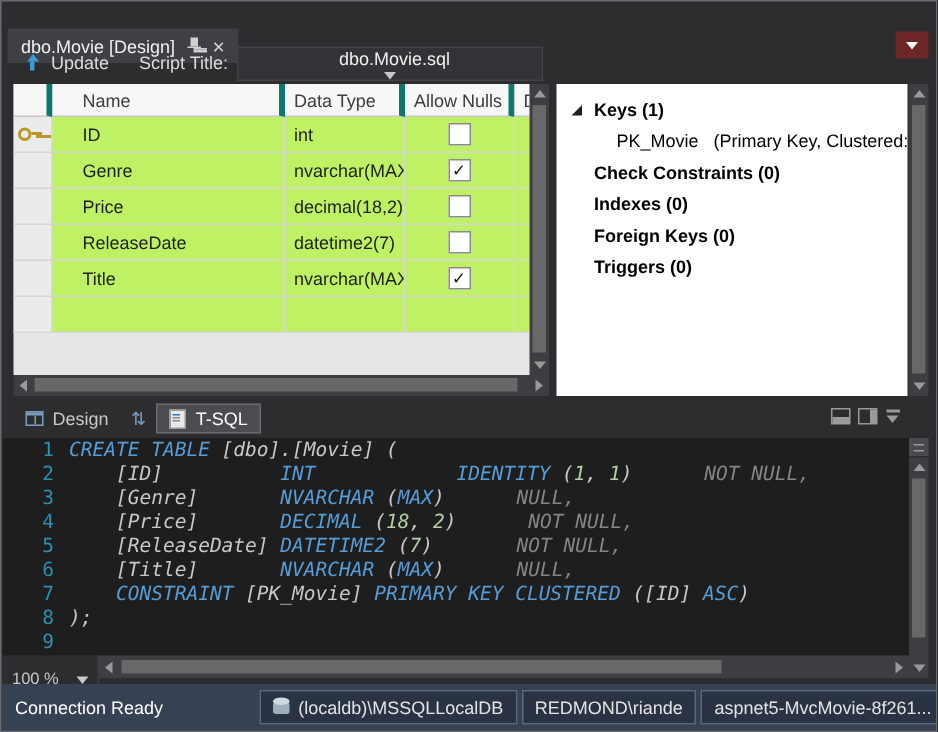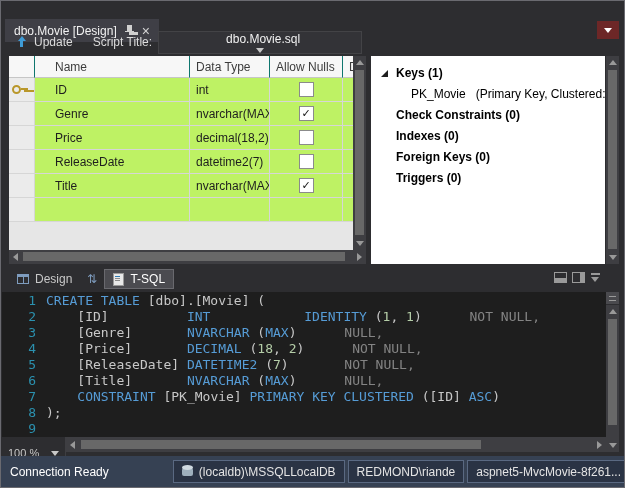--- a/index.html
+++ b/index.html
@@ -35,21 +35,21 @@
   .up-arrow-icon::after{content:"";position:absolute;left:3px;top:5px;width:3px;height:6px;background:#3e9bd6;}
   .tb-label{margin-left:14px;margin-right:6px;}
   .combo{width:202px;height:21px;background:#333337;border:1px solid #434346;display:flex;align-items:center;flex-direction:column;}
   .combo .val{flex:1;padding-left:6px;font-size:12px;color:#f1f1f1;}
   .combo-arrow{width:17px;display:flex;justify-content:center;}
 
   
   .grid{position:absolute;left:8px;top:55px;width:357px;height:194px;background:#e6e6e6;
         overflow:hidden;font-size:12px;color:#1e1e1e;}
   .grid-header{display:flex;height:22px;}
-  .gh{background:#f7f7f7;border-right:1px solid #0f766e;border-bottom:1px solid #c6c6c6;
+  .gh{background:#f7f7f7;border-right:4px solid #0f766e;border-bottom:1px solid #c6c6c6;
       display:flex;align-items:center;padding-left:6px;box-sizing:border-box;color:#3c3c3c;overflow:hidden;}
   .grid-row{display:flex;height:24px;}
   .gc{background:#bef264;border-right:1px solid #d6d6d6;border-bottom:1px solid #d6d6d6;
       display:flex;align-items:center;padding-left:6px;box-sizing:border-box;overflow:hidden;}
   .gc-sel{width:26px;padding-left:3px;}
   .gc-name{width:155px;padding-left:20px;}
   .gc-type{width:80px;}
   .gc-nulls{width:73px;justify-content:center;padding-left:0;}
   .gc-rest{width:10px;border-right:none;}
   .gc.gc-sel{background:#ebebeb;}
@@ -117,21 +117,21 @@
   .icon-collapse::before{content:"";position:absolute;left:1px;top:1px;width:9px;height:2px;background:#9a9a9a;}
   .icon-collapse::after{content:"";position:absolute;left:1px;top:5px;border-left:4px solid transparent;
       border-right:4px solid transparent;border-top:5px solid #9a9a9a;}
 
   
   .editor{position:absolute;left:1px;top:291px;width:604px;height:145px;background:#1e1e1e;
           font-family:"DejaVu Sans Mono",monospace;font-size:13px;line-height:16px;overflow:hidden;}
   #code-lines{padding-top:1px;}
   .code-line{display:flex;height:16px;}
   .gutter{width:34px;text-align:right;padding-right:10px;color:#2b91af;flex:none;}
-  .code{white-space:pre;}
+  .code{white-space:pre;font-style:italic;}
   .tok-k{color:#569cd6;}
   .tok-p{color:#c8c8c8;}
   .tok-g{color:#848484;margin-left:40px;}
   .tok-n{color:#b5cea8;}
 
   
   .zoomrow{position:absolute;left:1px;top:436px;width:604px;height:32px;display:flex;}
   .zoom{width:64px;background:#2d2d30;border-right:1px solid #3e3e42;color:#c8c8c8;font-size:11px;
         display:flex;align-items:center;justify-content:space-between;padding:0 6px;box-sizing:border-box;}
   .editor-hscroll{flex:1;height:15px;}

